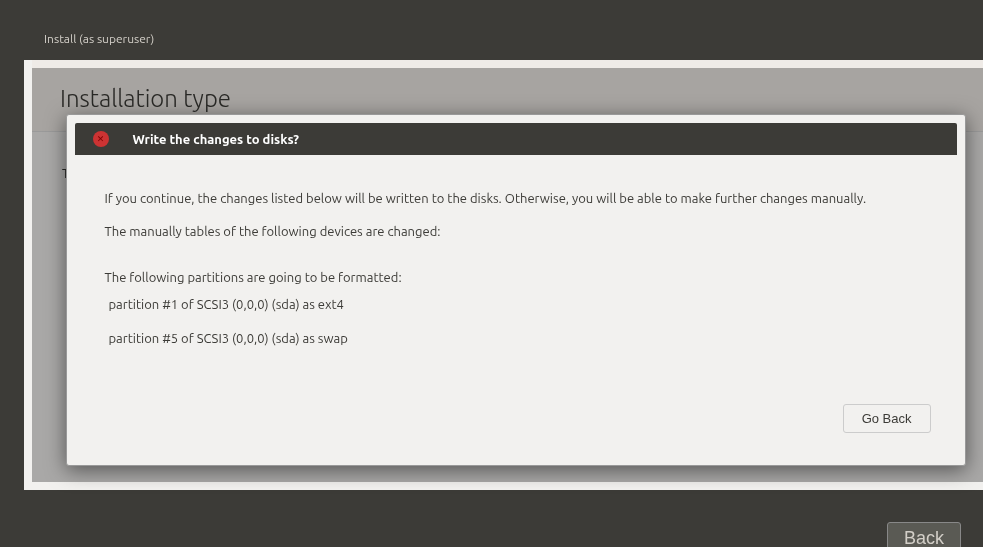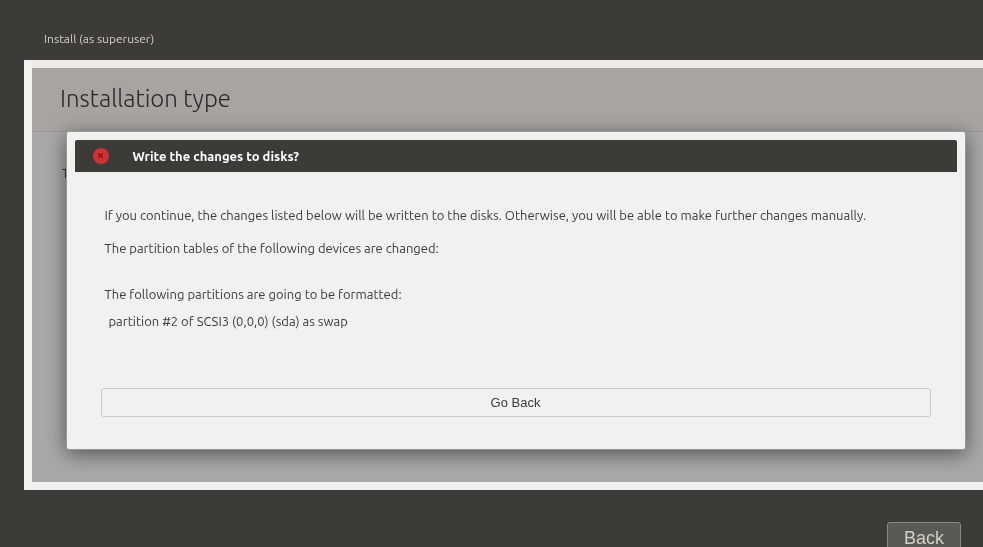--- a/index.html
+++ b/index.html
@@ -172,21 +172,20 @@
       font-size: 13px;
       color: #3c3b37;
       padding-left: 4px;
     }
 
     .dialog-buttons {
       display: flex;
       justify-content: flex-end;
       gap: 24px;
       padding: 10px 18px 16px 18px;
-      flex-direction: column;
     }
 
     .btn {
       padding: 6px 18px;
       font-size: 13px;
       border-radius: 3px;
       cursor: pointer;
       border: 1px solid #ccc;
       background: #f2f1ef;
       color: #3c3b37;
@@ -274,24 +273,25 @@
     <div class="dialog">
 
       <div class="dialog-titlebar">
         <div class="dialog-close-btn"></div>
         <span class="dialog-title-text">Write the changes to disks?</span>
       </div>
 
       <div class="dialog-body">
         <p>If you continue, the changes listed below will be written to the disks. Otherwise, you will be able to make further changes manually.</p>
 
-        <p class="section-title">The partition tables of the following devices are changed:</p>
+        <p class="section-title">The manually tables of the following devices are changed:</p>
         <br>
         <p class="section-title">The following partitions are going to be formatted:</p>
-        <p class="item"> partition #2 of SCSI3 (0,0,0) (sda) as swap</p>
+        <p class="item"> partition #1 of SCSI3 (0,0,0) (sda) as ext4</p>
+        <p class="item"> partition #5 of SCSI3 (0,0,0) (sda) as swap</p>
       </div>
 
       <div class="dialog-buttons">
         <button class="btn">Go Back</button>
       </div>
 
     </div>
   </div>
 
 </div>

